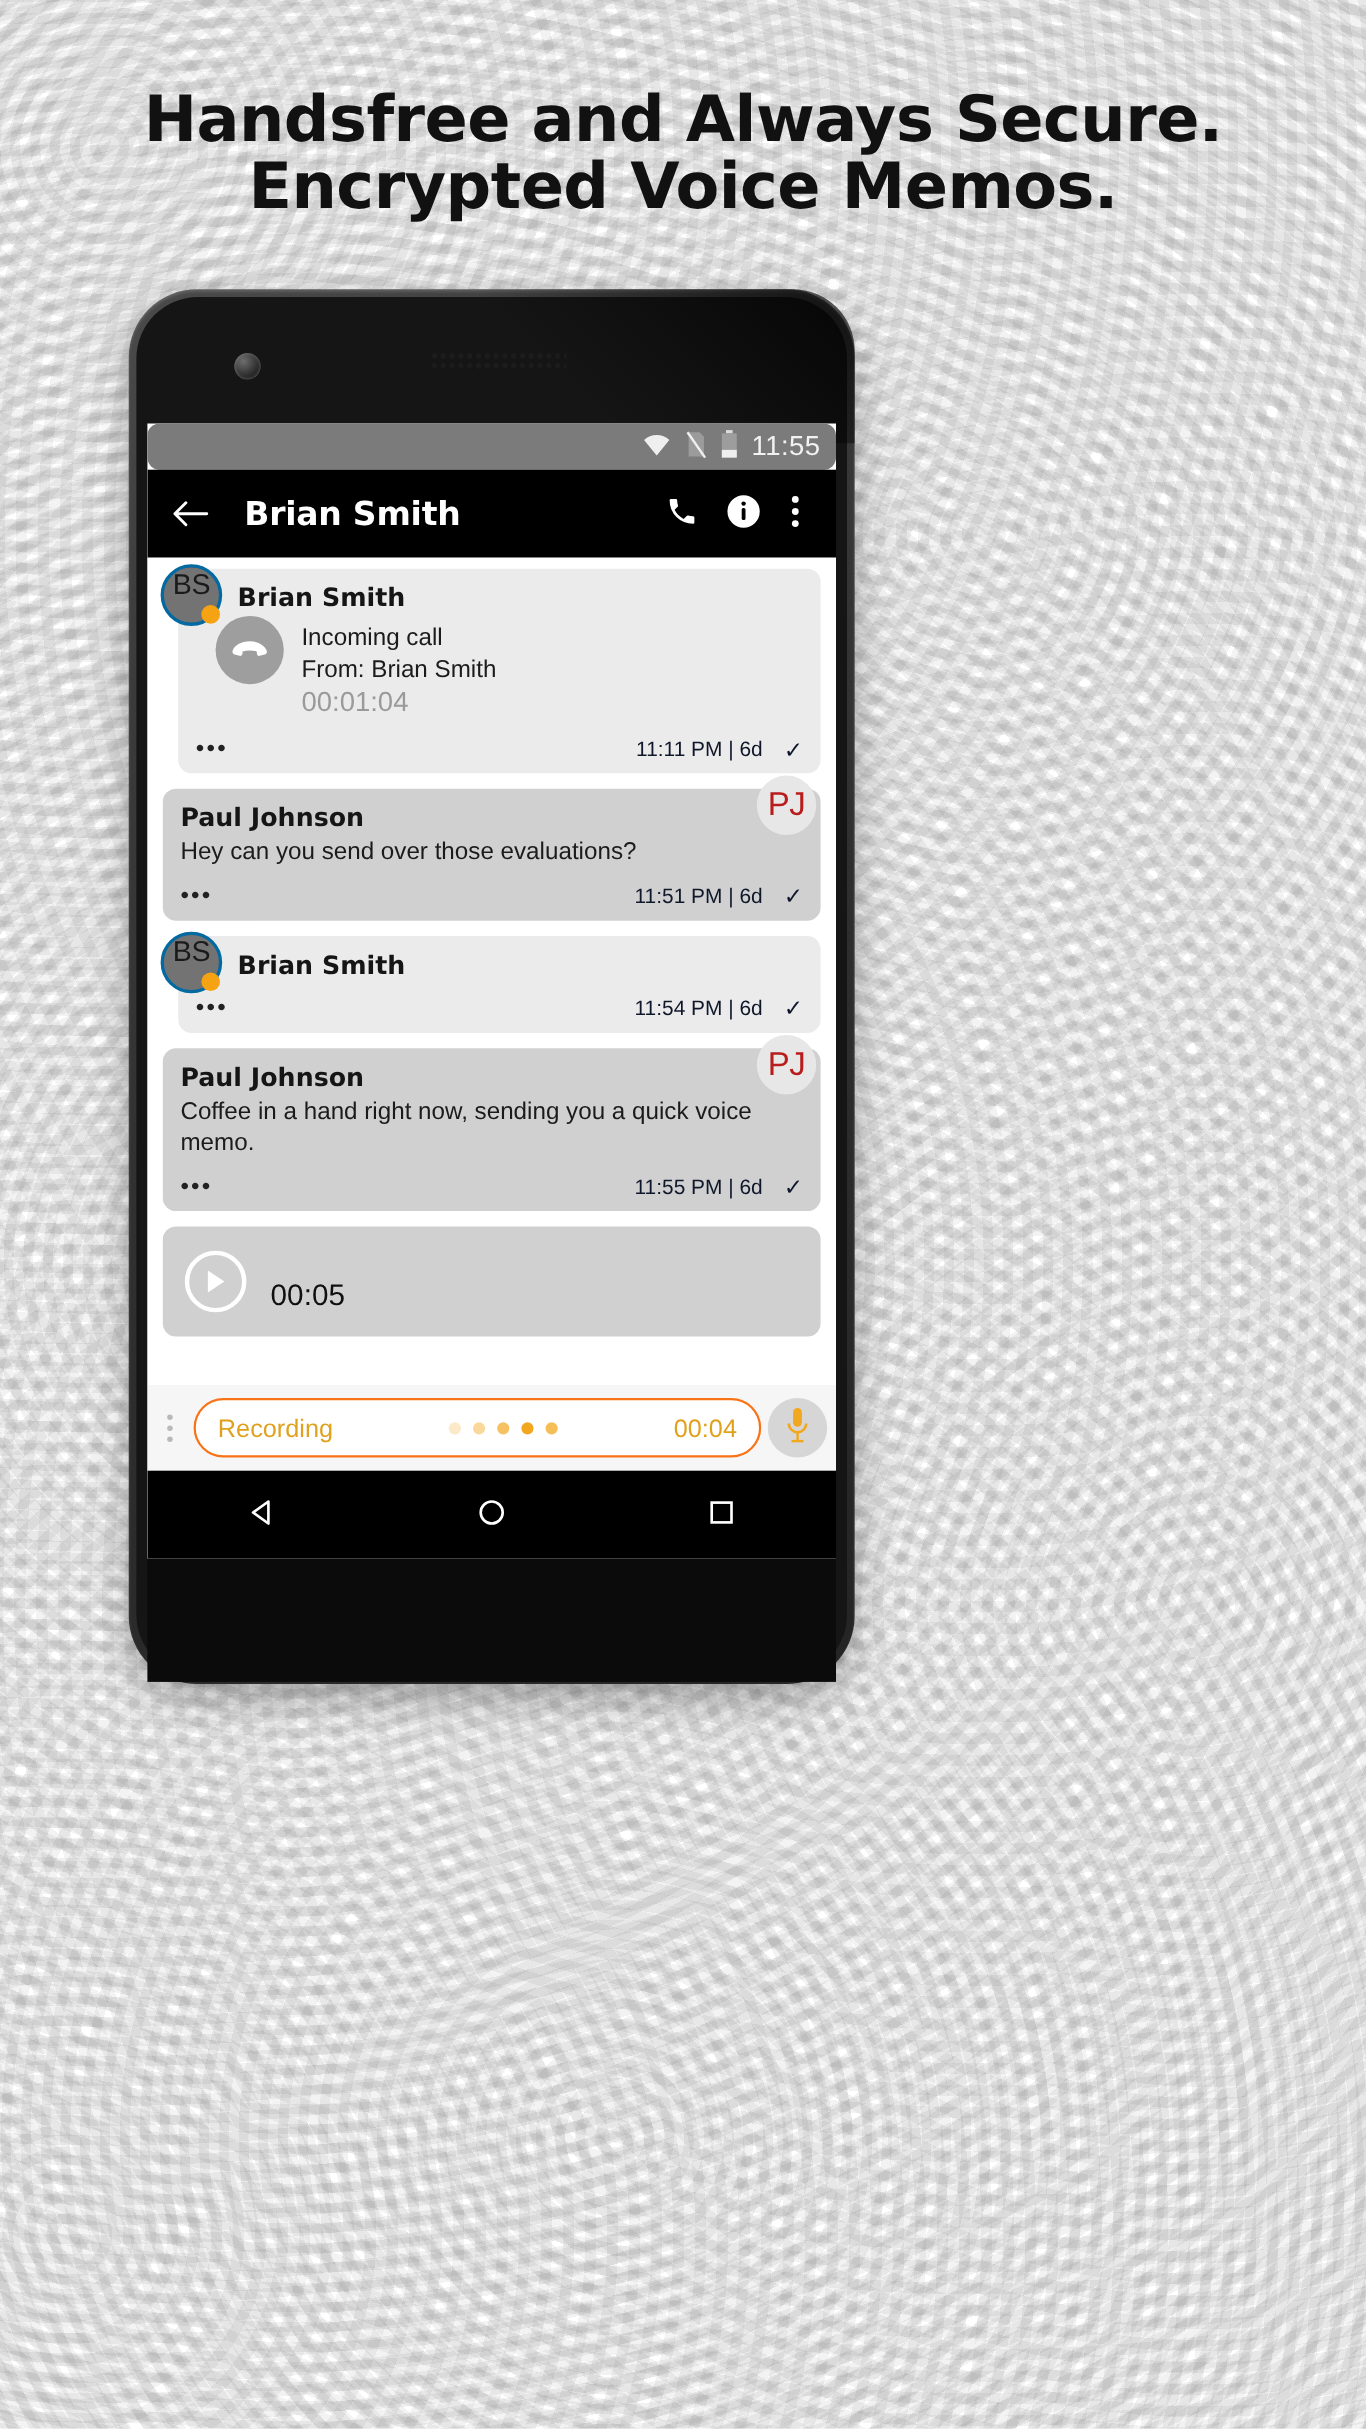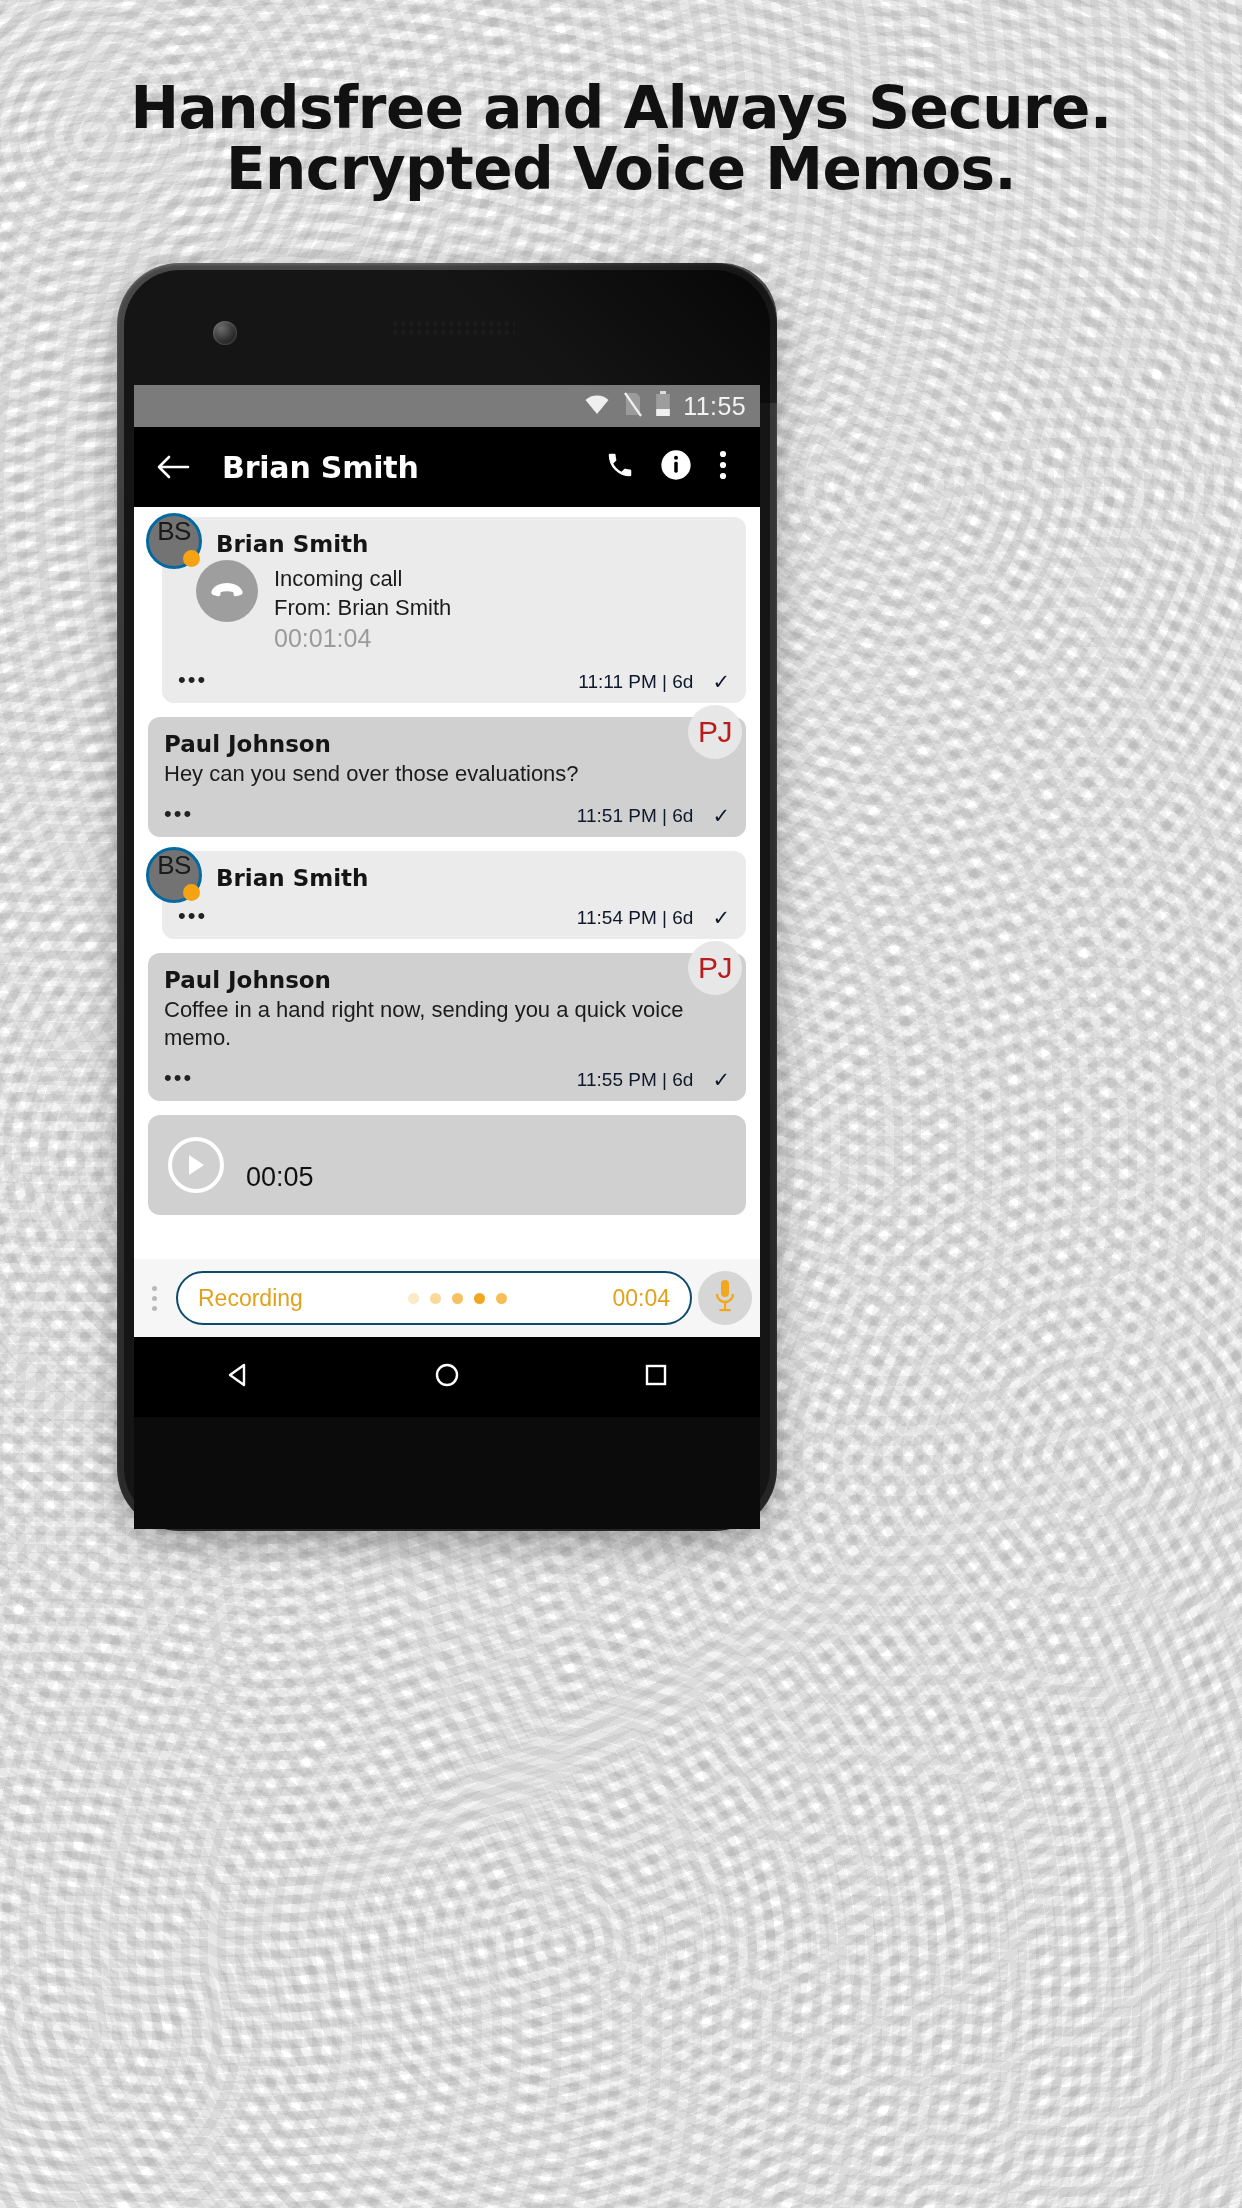--- a/index.html
+++ b/index.html
@@ -86,21 +86,21 @@
     left:17px; top:122px;
     width:626px; height:1032px;
     background:#ffffff;
     overflow:hidden;
   }
 
   
   .statusbar {
     height:42px; background:#7b7b7b;
     display:flex; align-items:center; justify-content:flex-end;
-    padding-right:14px; gap:12px;
+    padding-right:14px; gap:12px;border-radius:11px;
   }
   .sb-icon { display:block; }
   .sb-time {
     color:#f2f2f2; font-size:25px; font-weight:500; letter-spacing:.4px;
     font-family:"Liberation Sans", sans-serif;
   }
 
   
   .appbar {
     height:80px; background:#000000;
@@ -204,21 +204,21 @@
   .vm-dur { font-size:27px; color:#101010; font-family:"Liberation Sans", sans-serif; }
 
   
   .inputbar {
     height:78px; background:#f6f6f6;
     display:flex; align-items:center; padding:0 8px 0 4px; gap:6px;
   }
   .kebab { width:32px; display:flex; flex-direction:column; align-items:center; gap:5px; }
   .kebab i { width:5px; height:5px; border-radius:50%; background:#b9b9b9; display:block; }
   .rec-field {
-    flex:1; height:54px; border:2px solid #0c4a6e; border-radius:28px;
+    flex:1; height:54px; border:2px solid #f97316; border-radius:28px;
     background:#ffffff; display:flex; align-items:center;
     padding:0 20px; gap:10px;
   }
   .rec-label { font-size:23px; color:#e0a21d; font-family:"Liberation Sans", sans-serif; }
   .rec-dots { flex:1; display:flex; align-items:center; justify-content:center; gap:11px; }
   .rec-dots i { width:11px; height:11px; border-radius:50%; background:#f2a81e; display:block; }
   .rec-timer { font-size:23px; color:#e0a21d; font-family:"Liberation Sans", sans-serif; }
   .mic-btn {
     width:54px; height:54px; border-radius:50%; background:#d6d6d6;
     display:flex; align-items:center; justify-content:center; flex:0 0 auto;

